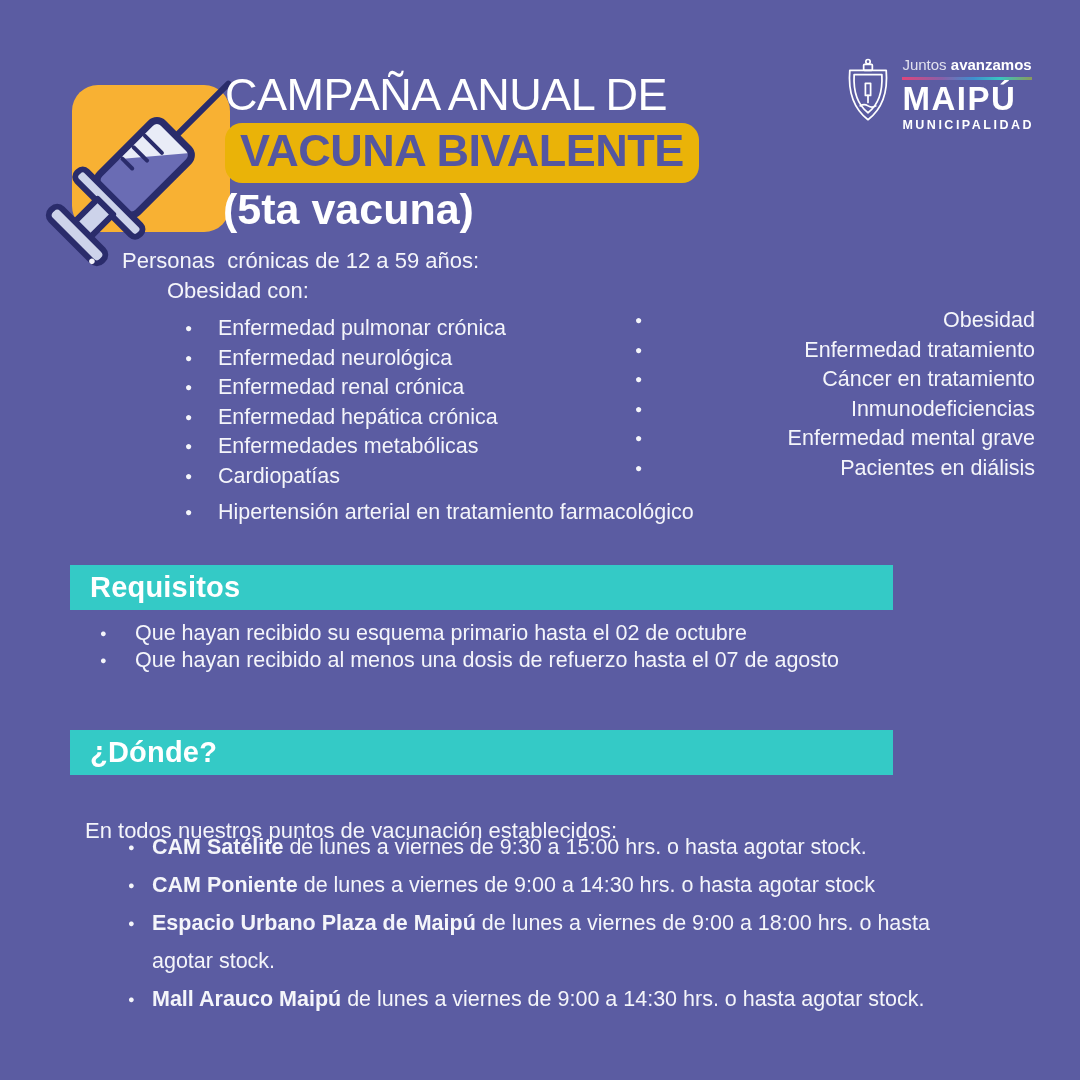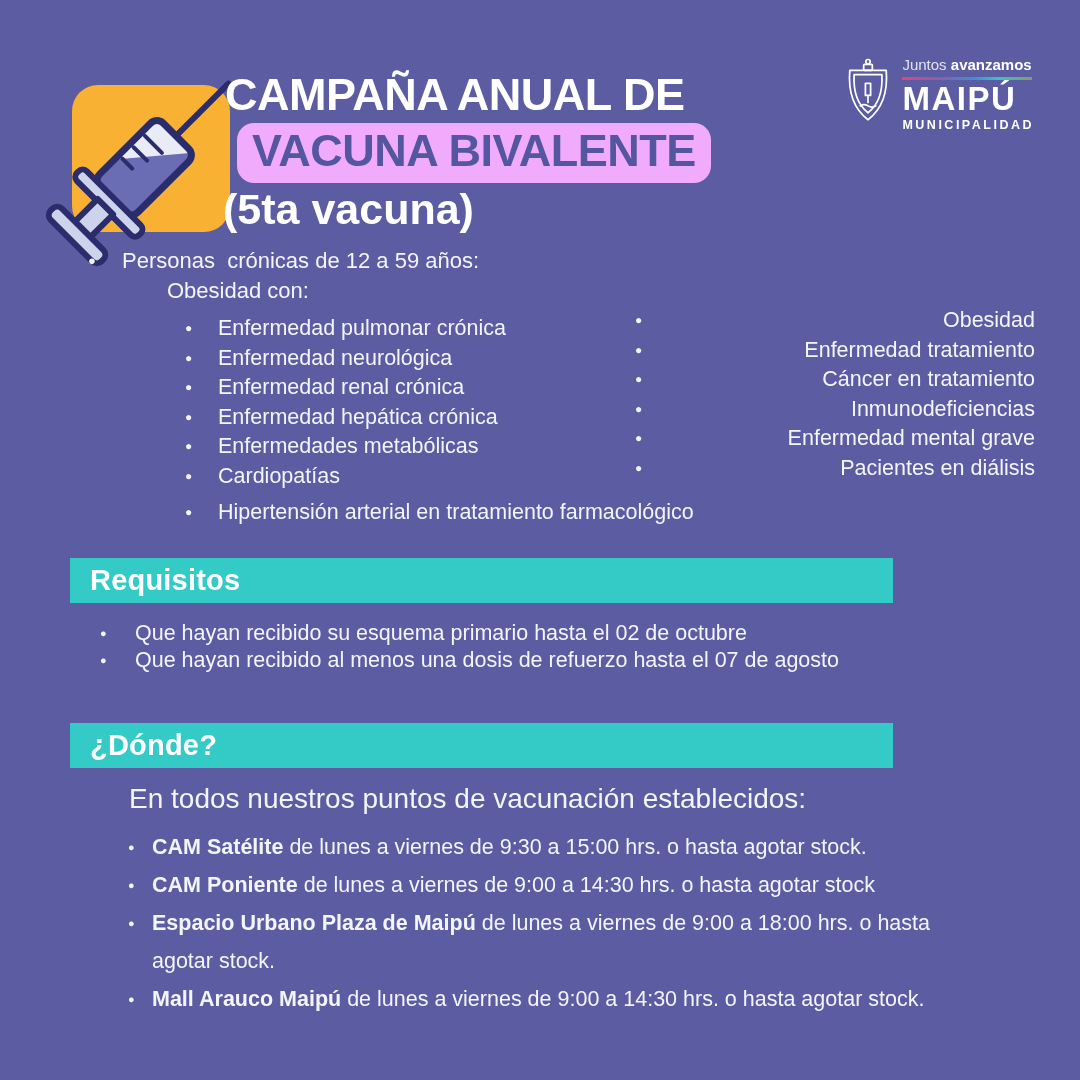--- a/index.html
+++ b/index.html
@@ -14,26 +14,26 @@
 
   
   .icon-tile {
     position:absolute; left:72px; top:85px; width:158px; height:147px;
     background:#f8b133; border-radius:26px;
   }
   .syringe-svg { position:absolute; left:32px; top:40px; overflow:visible; }
 
   .title-block { position:absolute; left:225px; top:70px; }
   .title-line1 {
-    font-size:45px; font-weight:700; letter-spacing:-0.5px;
+    font-size:45px; font-weight:400; letter-spacing:-0.5px;
     color:#ffffff; line-height:1.1; white-space:nowrap;
   }
   .title-pill {
-    display:inline-block; margin-top:3px; background:#f0abfc;
-    border-radius:17px; padding:2px 15px 6px 15px;margin-left:12px;
+    display:inline-block; margin-top:3px; background:#eab308;
+    border-radius:17px; padding:2px 15px 6px 15px;
   }
   .title-pill span {
     font-size:45px; font-weight:700; letter-spacing:-0.5px;
     color:#5456a0; white-space:nowrap;
   }
   .title-line3 {
     font-size:43px; font-weight:700; color:#ffffff;
     margin-top:3px; margin-left:-2px; line-height:1.1; white-space:nowrap;
   }
 
@@ -72,39 +72,39 @@
     content:"\25CF"; position:absolute; left:0; top:0;
     font-size:12px; line-height:29.5px;
   }
   .cond-left  { position:absolute; left:185px; top:314px; width:445px; }
   .cond-right { position:absolute; left:635px; top:306px; width:400px;text-align:right; }
   .cond-full  { position:absolute; left:185px; top:498px; width:760px; }
 
   
   .band {
     position:absolute; left:70px; width:823px; height:45px;
-    background:#34cac6; display:flex; align-items:center; padding-left:20px;
+    background:#34cac6; display:flex; align-items:center; padding-left:20px;margin-top:7px;
   }
   .band-requisitos { top:558px; }
   .band-donde { top:723px; }
   .band h2 { font-size:29px; font-weight:700; color:#ffffff; letter-spacing:0.2px; }
 
   
   .req-list { position:absolute; left:100px; top:620px; width:820px; }
   .req-list li {
     position:relative; padding-left:35px;
     font-size:21.5px; line-height:27px; white-space:nowrap;
   }
   .req-list li::before {
     content:"\25CF"; position:absolute; left:0; top:0;
     font-size:11px; line-height:27px;
   }
 
   
-  .donde-intro { position:absolute; left:85px; top:784px; font-size:28px; line-height:30px;margin-left:44px; }
+  .donde-intro { position:absolute; left:85px; top:816px; font-size:22px; line-height:30px; }
   .loc-list { position:absolute; left:128px; top:828px; width:838px; }
   .loc-list li {
     position:relative; padding-left:24px;
     font-size:21.5px; line-height:38px;
   }
   .loc-list li::before {
     content:"\25CF"; position:absolute; left:0; top:0;
     font-size:11px; line-height:38px;
   }
   .loc-name { font-weight:700; }

